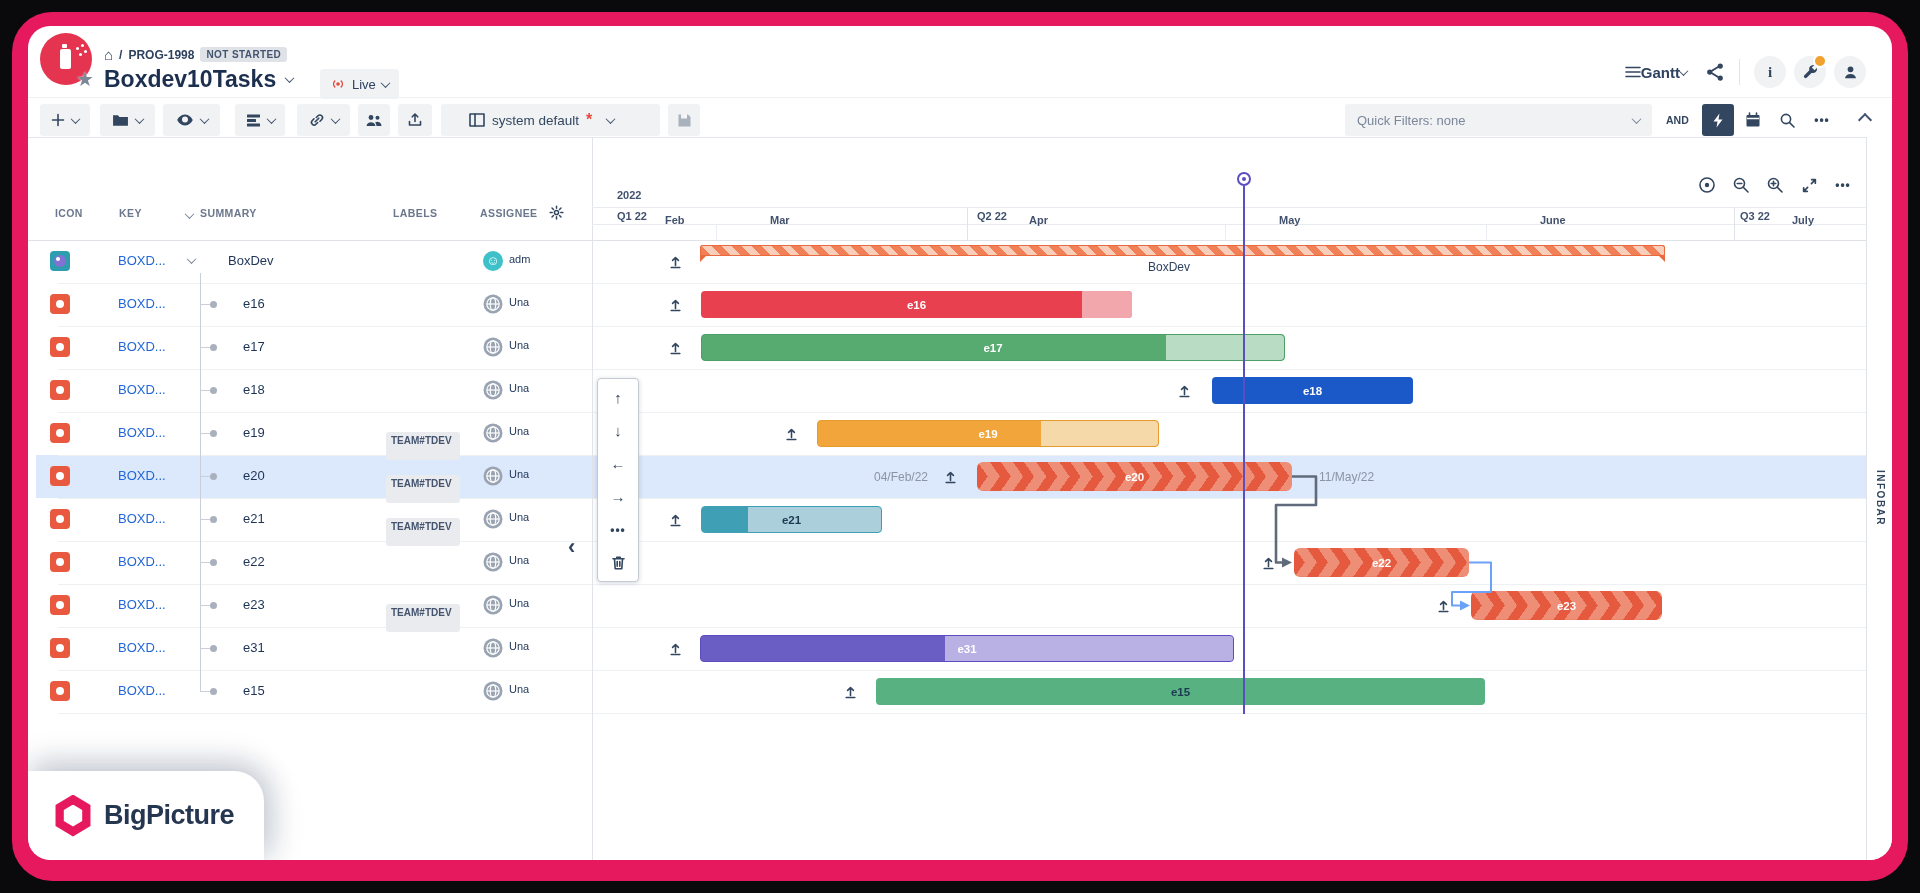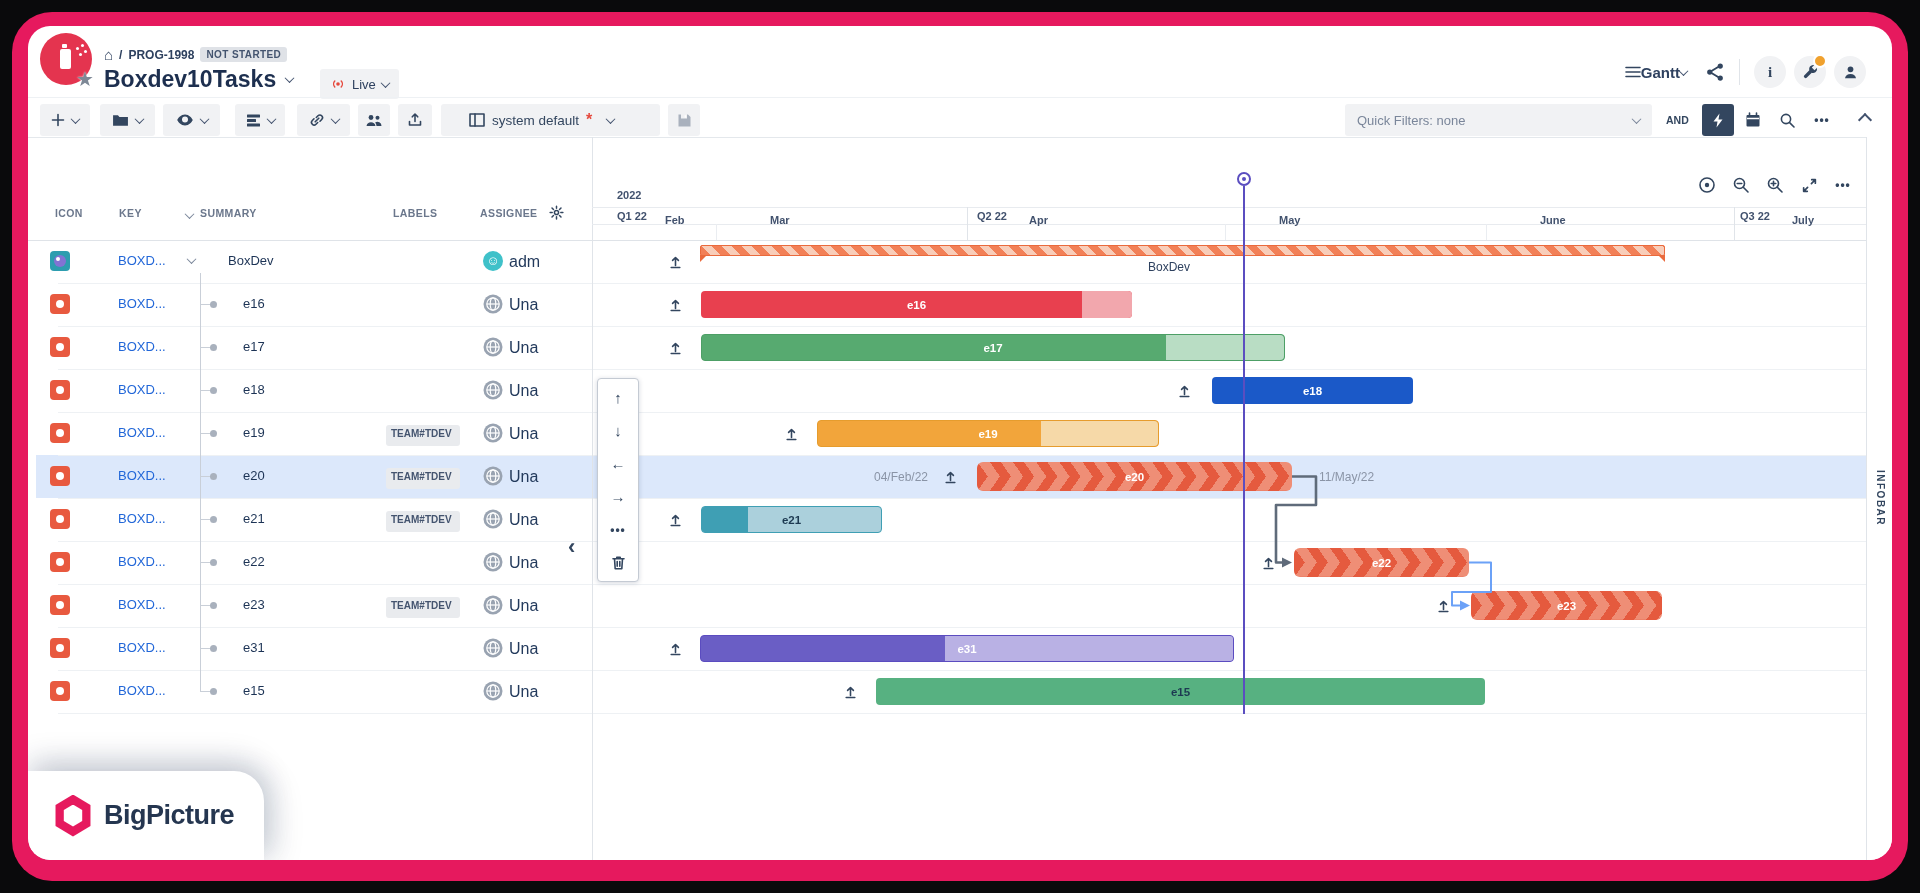--- a/index.html
+++ b/index.html
@@ -50,24 +50,24 @@
   .ticon{position:absolute;left:22px;top:11px;width:20px;height:20px;border-radius:4px;}
   .ticon.task{background:#e8593f;}
   .ticon.task:after{content:'';position:absolute;left:6px;top:6px;width:8px;height:8px;border-radius:50%;background:#fff;}
   .ticon.program{background:#2d9daf;}
   .pg-circ{position:absolute;left:4px;top:4px;width:12px;height:12px;border-radius:50%;background:#8273d3;}
   .pg-circ:after{content:'';position:absolute;left:2px;top:2px;width:4px;height:4px;border-radius:50%;background:#fff;}
   .tkey{position:absolute;left:90px;top:13px;color:#2267d8;font-size:13px;text-decoration:none;}
   .tsum{position:absolute;left:215px;top:13px;font-size:13px;color:#1c3355;}
   .stub{position:absolute;left:172px;top:21px;width:13px;border-top:1.5px solid #c9cfd8;}
   .stub:after{content:'';position:absolute;right:-4px;top:-4px;width:7px;height:7px;border-radius:50%;background:#a9b1bd;}
-  .tbadge{position:absolute;left:358px;top:13px;width:74px;height:21px;background:#e9ebee;border-radius:3px;color:#44546f;font-size:10px;font-weight:bold;line-height:17px;padding:0 5px;overflow:hidden;white-space:nowrap;box-sizing:border-box;}
+  .tbadge{position:absolute;left:358px;top:20px;width:74px;height:28px;background:#e9ebee;border-radius:3px;color:#44546f;font-size:10px;font-weight:bold;line-height:17px;padding:0 5px;overflow:hidden;white-space:nowrap;box-sizing:border-box;}
   .tav{position:absolute;left:455px;top:11px;width:20px;height:20px;border-radius:50%;}
   .tav.smiley{background:#3fc1c9;color:#fff;font-size:13px;line-height:20px;text-align:center;}
-  .tname{position:absolute;left:481px;top:13px;font-size:16px;color:#233a5c;width:64px;overflow:hidden;white-space:nowrap;}
+  .tname{position:absolute;left:481px;top:13px;font-size:11px;color:#233a5c;width:64px;overflow:hidden;white-space:nowrap;}
   .tree-v{position:absolute;left:172px;top:247px;height:418px;border-left:1.5px solid #c9cfd8;}
   .sel-row{position:absolute;left:8px;top:429px;width:1830px;height:43px;background:#dce8fb;}
 
   
   .q-lbl{position:absolute;top:184px;font-size:11px;font-weight:bold;color:#42526e;}
   .m-lbl{position:absolute;top:188px;font-size:11px;font-weight:bold;color:#42526e;padding-left:48px;}
   .yr-lbl{position:absolute;top:163px;font-size:11px;font-weight:bold;color:#42526e;}
   .bar{position:absolute;height:27px;border-radius:4px;display:flex;align-items:center;justify-content:center;z-index:2;box-sizing:border-box;}
   .gl{position:relative;z-index:3;font-size:11.5px;font-weight:bold;color:#fff;}
   .gl.dark{color:#1d3a52;}

